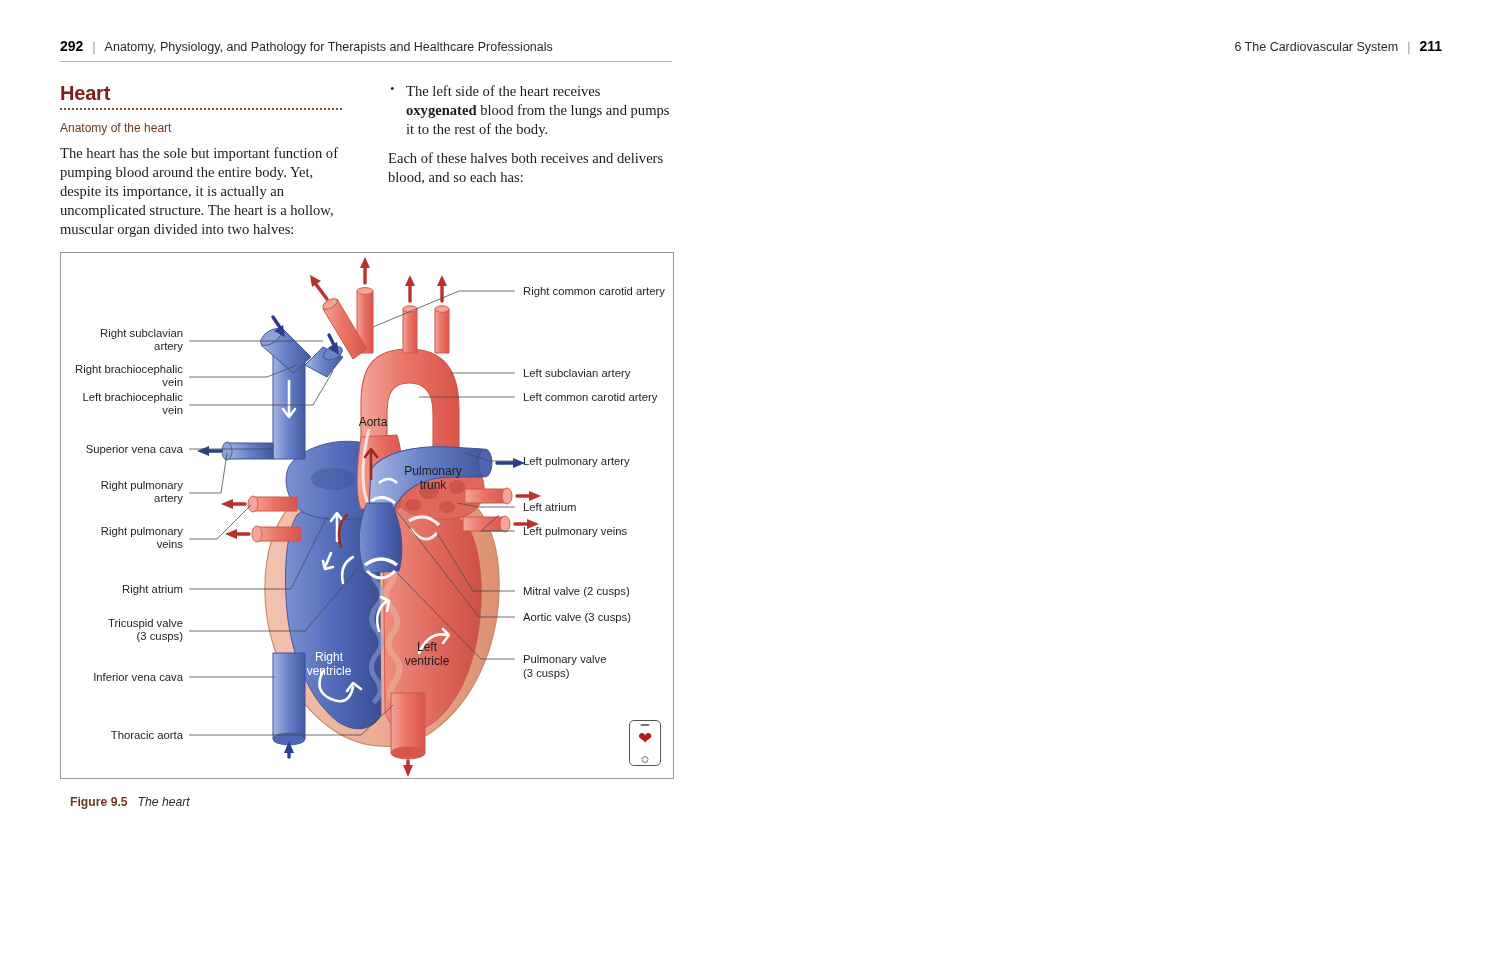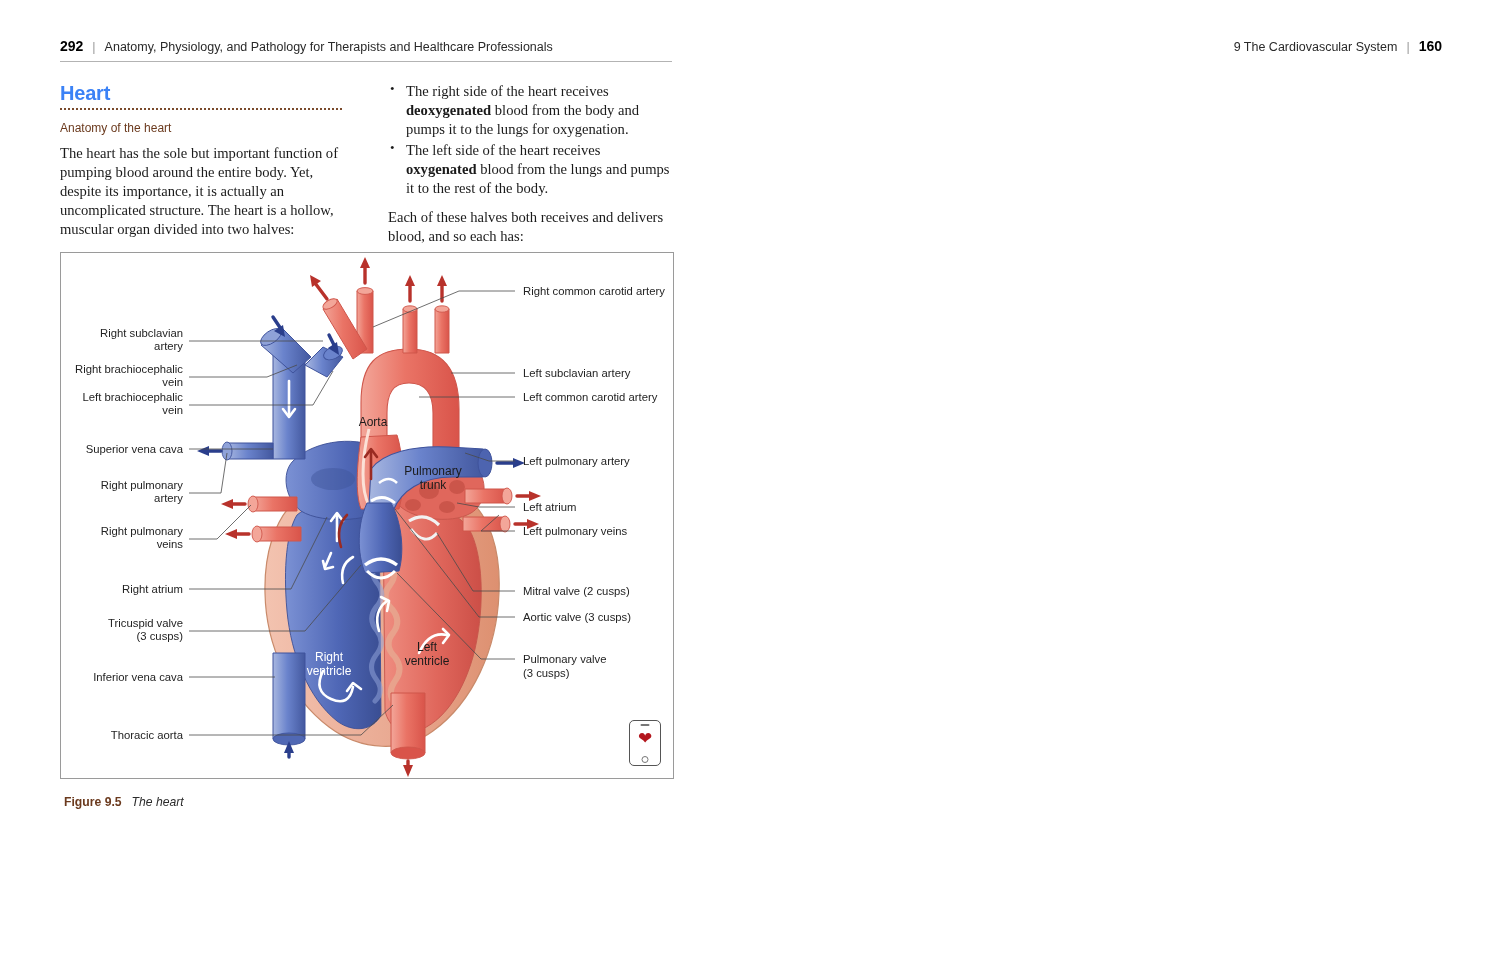--- a/index.html
+++ b/index.html
@@ -35,21 +35,21 @@
   }
   .head-rule-left  { left: 60px;  width: 612px; }
 
   
   .col { position: absolute; }
   .l-col1 { left: 60px;  top: 82px;  width: 282px; }
   .l-col2 { left: 388px; top: 82px;  width: 284px; }
 
   h1.sec-title {
     font-family: "Liberation Sans", sans-serif;
-    font-size: 20px; font-weight: 700; color: #3b82f6;
+    font-size: 20px; font-weight: 700; color: #7f1d1d;
     margin: 0 0 3px 0; letter-spacing: -0.2px;
   }
   .dotrule {
     border-bottom: 2.2px dotted #7a4a2c;
     height: 0; margin: 3px 0 11px 0;
   }
   h2.sub-title {
     font-family: "Liberation Sans", sans-serif;
     font-size: 12px; font-weight: 400; color: #6b3a1e;
     margin: 0 0 9px 0;
@@ -72,21 +72,21 @@
   
   .figbox { border: 1px solid #9a9a9a; background: #fff; position: relative; }
   .figcap {
     font-family: "Liberation Sans", sans-serif;
     font-size: 12.2px; color: #2b2b2b; margin-top: 10px;
   }
   .figcap .fignum { font-weight: 700; color: #6b3a1e; }
   .figcap .figtxt { font-style: italic; margin-left: 10px; }
 
   #fig95 { position: absolute; left: 60px; top: 252px; width: 612px; height: 525px; }
-  #fig95cap { position: absolute; left: 64px; top: 785px; }
+  #fig95cap { position: absolute; left: 70px; top: 785px; }
 
   .fig-svg { display: block; width: 100%; height: 100%; }
 
   .leader { stroke: #4a4a4a; stroke-width: 0.8; fill: none; }
   .lbl {
     font-family: "Liberation Sans", sans-serif;
     font-size: 11.3px; fill: #232323;
   }
   .lbl-in {
     font-family: "Liberation Sans", sans-serif;
@@ -131,21 +131,20 @@
 
     <div class="col l-col1">
       <h1 class="sec-title">Heart</h1>
       <div class="dotrule"></div>
       <h2 class="sub-title">Anatomy of the heart</h2>
       <p class="body">The heart has the sole but important function of pumping blood around the entire body. Yet, despite its importance, it is actually an uncomplicated structure. The heart is a hollow, muscular organ divided into two halves:</p>
     </div>
 
     <div class="col l-col2">
       <ul class="bl">
-        <li><span>The right side of the heart receives </span><b>deoxygenated</b><span> blood from the body and pumps it to the lungs for oxygenation.</span></li>
         <li><span>The left side of the heart receives </span><b>oxygenated</b><span> blood from the lungs and pumps it to the rest of the body.</span></li>
       </ul>
       <p class="body">Each of these halves both receives and delivers blood, and so each has:</p>
     </div>
 
     <div class="figbox" id="fig95">
       <svg class="fig-svg" viewBox="0 0 612 525" preserveAspectRatio="none">
         <defs>
           <linearGradient id="gRed" x1="0" y1="0" x2="1" y2="0">
             <stop offset="0%" stop-color="#f3a699"></stop>
@@ -386,19 +385,19 @@
     </div>
 
     <div class="figcap" id="fig95cap">
       <span class="fignum">Figure 9.5</span><span class="figtxt">The heart</span>
     </div>
   </div>
 
   <div class="page page-right">
 
     <div class="runhead runhead-right">
-      <span>9 The Cardiovascular System</span>
+      <span>6 The Cardiovascular System</span>
       <span class="rule-sep">|</span>
-      <span class="folio">160</span>
+      <span class="folio">211</span>
     </div>
 
   </div>
 </div>
 
 </body></html>

